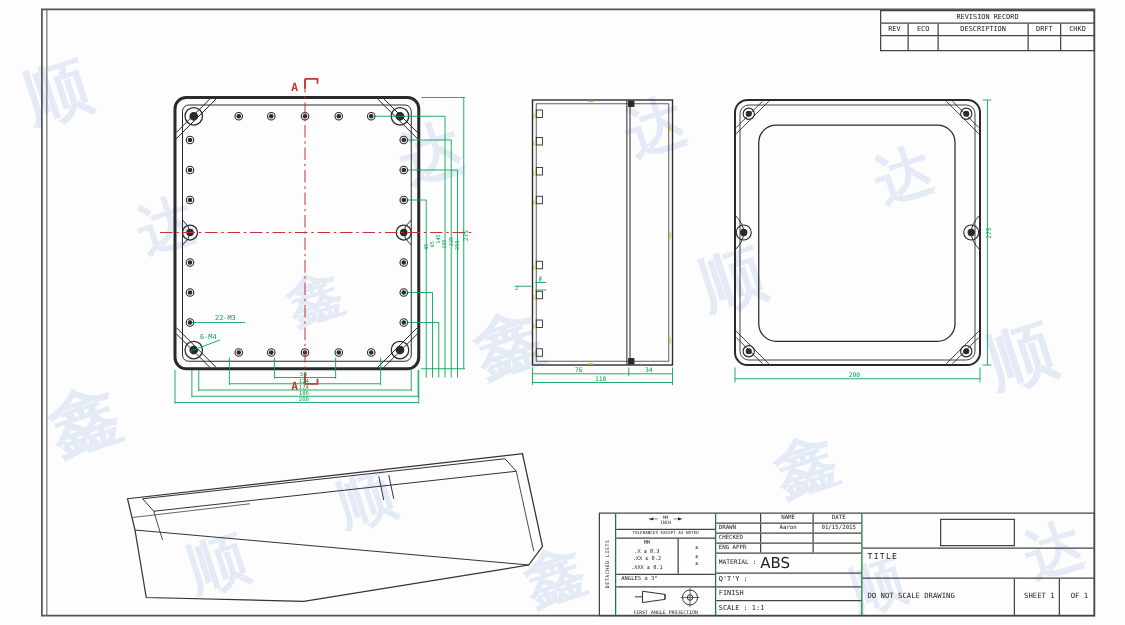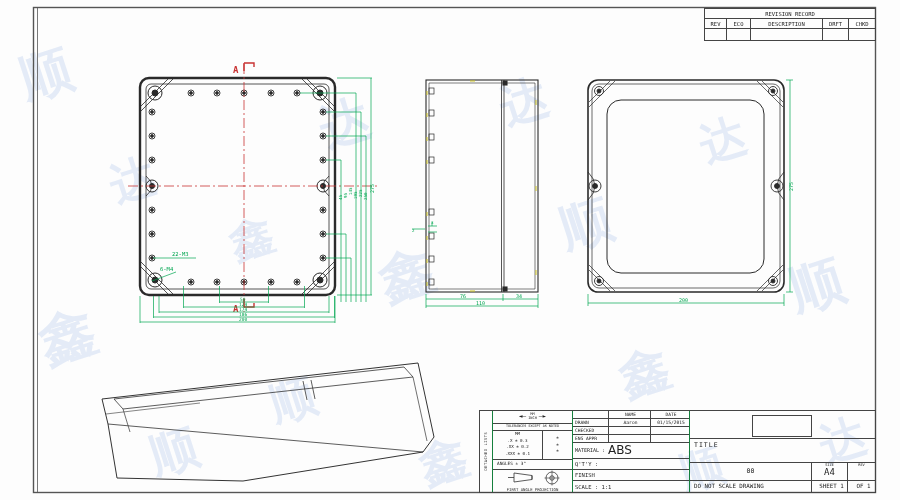--- a/index.html
+++ b/index.html
@@ -412,29 +412,19 @@
     <div class="plain-row">Q'T'Y :</div>
     <div class="plain-row">FINISH</div>
     <div class="plain-row">SCALE : 1:1</div>
   </div>
 
   <div class="tb-col rightcol">
     <div class="stamp-row">
       <div class="stamp-box"></div>
     </div>
     <div class="title-row">TITLE</div>
-    <div class="num-row">
-      <div class="num-cell">00</div>
-      <div class="size-cell">
-        <span class="lbl">SIZE</span>
-        <span class="val">A4</span>
-      </div>
-      <div class="rev-cell">
-        <span class="lbl">REV</span>
-      </div>
-    </div>
     <div class="bot-row">
       <div class="b-dns">DO NOT SCALE DRAWING</div>
       <div class="b-sheet">SHEET 1</div>
       <div class="b-of">OF 1</div>
     </div>
   </div>
 </div>
 
 </body></html>

